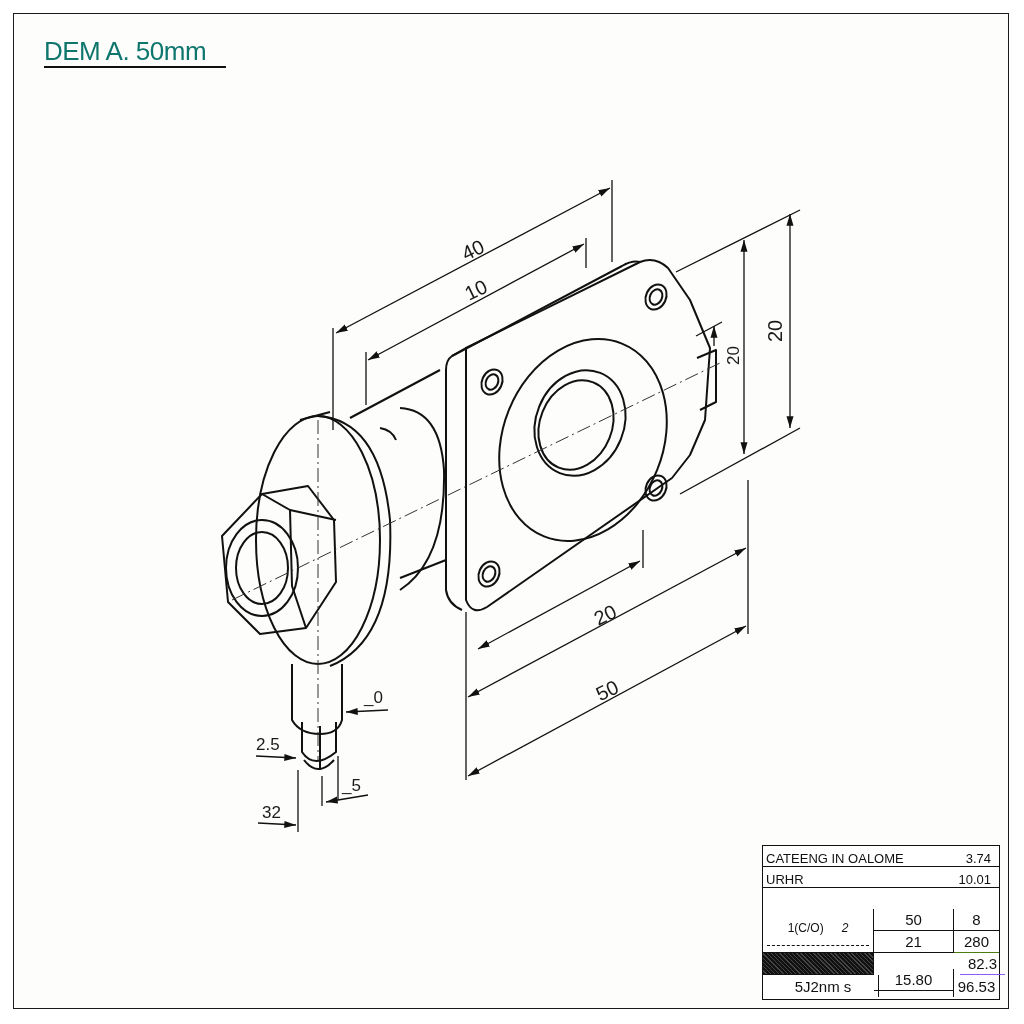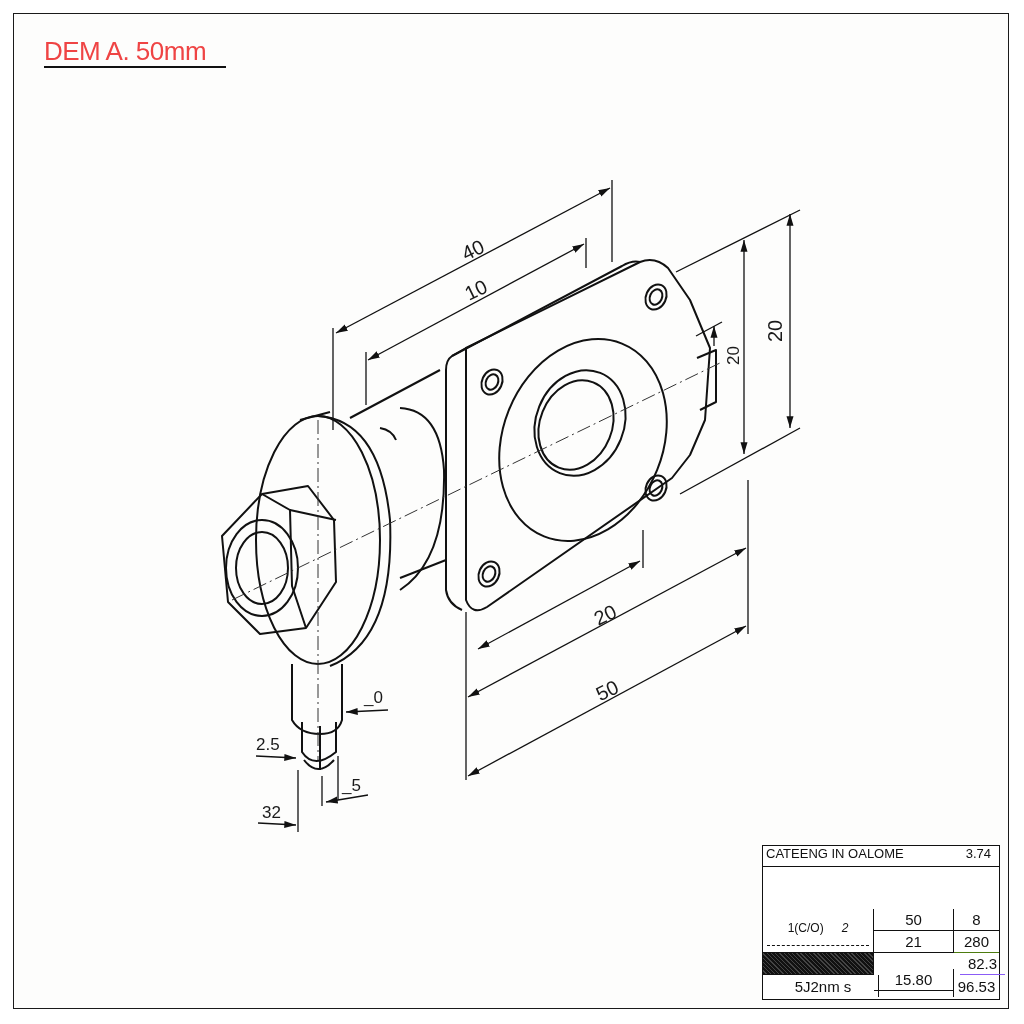--- a/index.html
+++ b/index.html
@@ -1,25 +1,25 @@
 <!DOCTYPE html>
 <html><head>
 <meta charset="utf-8">
 <style>
   html,body{margin:0;padding:0;background:#ffffff;}
   body{width:1024px;height:1024px;position:relative;overflow:hidden;font-family:"Liberation Sans",sans-serif;color:#111;}
   .sheet{position:absolute;left:13px;top:13px;width:996px;height:996px;border:1.6px solid #1a1a1a;box-sizing:border-box;background:#fdfdfc;}
-  .title{position:absolute;left:44px;top:36px;font-size:26px;letter-spacing:-0.5px;color:#ef4444;}
+  .title{position:absolute;left:44px;top:36px;font-size:26px;letter-spacing:-0.5px;color:#0f766e;}
   .title-underline{position:absolute;left:44px;top:66px;width:182px;height:2px;background:#111;}
   svg.drawing{position:absolute;left:0;top:0;width:1024px;height:1024px;}
   .dim{font-family:"Liberation Sans",sans-serif;font-size:20px;fill:#1a1a1a;}
   .dim-sm{font-family:"Liberation Sans",sans-serif;font-size:17px;fill:#1a1a1a;}
   
   .tb{position:absolute;left:762px;top:845px;width:238px;height:155px;border:1.5px solid #111;box-sizing:border-box;background:#fff;font-size:13px;}
-  .tb-row{position:absolute;left:0;width:100%;border-bottom:1px solid #111;box-sizing:border-box;display:flex;justify-content:space-between;align-items:flex-start;padding:0 8px 0 3px;height:21px;}
+  .tb-row{position:absolute;left:0;width:100%;border-bottom:1px solid #111;box-sizing:border-box;display:flex;justify-content:space-between;align-items:flex-end;padding:0 8px 0 3px;height:21px;}
   .tb-grid{position:absolute;left:0;top:63px;width:100%;height:90px;}
   .tb-cell{position:absolute;box-sizing:border-box;display:flex;align-items:center;justify-content:center;font-size:15px;}
   .hatch{background:repeating-linear-gradient(45deg,#111 0 2px,#444 2px 3px);}
 </style>
 </head>
 <body>
 
 <div class="sheet"></div>
 
 <div class="title">DEM A. 50mm</div>
@@ -141,20 +141,24 @@
     <text class="dim-sm" x="342" y="791">_5</text>
     <text class="dim-sm" x="262" y="818">32</text>
   </g>
 </svg>
 
 <div class="tb">
   <div class="tb-row" style="top:0;">
     <span>CATEENG IN OALOME</span>
     <span>3.74</span>
   </div>
+  <div class="tb-row" style="top:21px;">
+    <span>URHR</span>
+    <span>10.01</span>
+  </div>
 
   <div class="tb-grid">
 
     <div class="tb-cell" style="left:0;top:0;width:111px;height:44px;border-right:1px solid #111;border-bottom:1px solid #111;font-size:12px;align-items:flex-start;padding-top:12px;">
       <span>1(C/O)</span>
       <span style="margin-left:18px;font-style:italic;">2</span>
       <div style="position:absolute;left:4px;right:4px;bottom:6px;border-top:1px dashed #111;"></div>
     </div>
     <div class="tb-cell hatch" style="left:0;top:44px;width:111px;height:22px;border-right:1px solid #111;border-bottom:1px solid #111;"></div>
     <div class="tb-cell" style="left:5px;top:66px;width:111px;height:22px;border-right:1px solid #111;">

